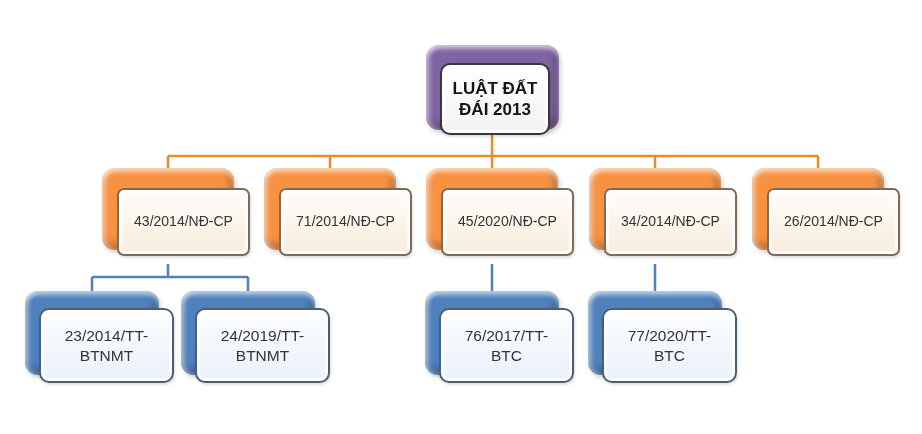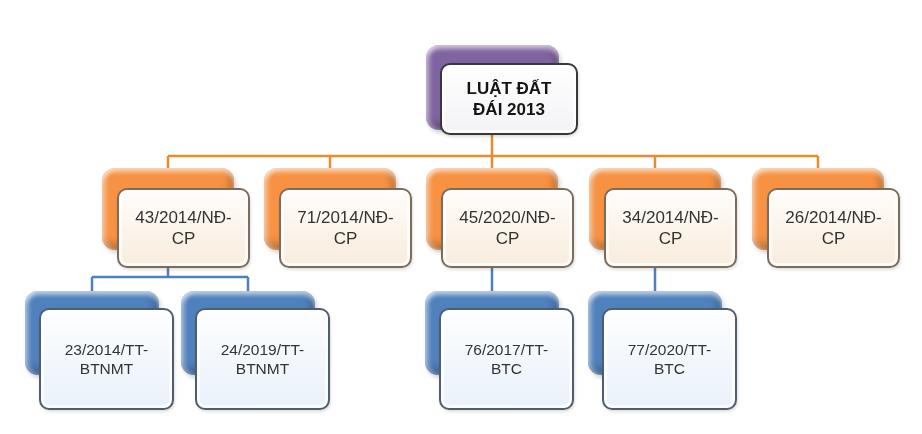--- a/index.html
+++ b/index.html
@@ -37,33 +37,33 @@
     align-items: center;
     justify-content: center;
     text-align: center;
     padding: 4px 9px;
     box-shadow: inset 0 0 0 3px rgba(255,255,255,.75), 1px 2px 3px rgba(0,0,0,.12);
     line-height: 1.25;
   }
 
   
   .lv1 .back  { left: 0; top: 0; width: 133px; height: 85px; background: var(--root-back, #8064a2); }
-  .lv1 .front { left: 14px; top: 18px; width: 138px; height: 72px;
+  .lv1 .front { left: 14px; top: 18px; width: 110px; height: 72px;
                 background: linear-gradient(180deg, #ffffff 0%, #f3f2f5 100%);
                 border-color: #383838; font-weight: bold; font-size: 17px; color: #141414; }
 
   
   .lv2 .back  { left: 0; top: 0; width: 132px; height: 82px; background: var(--decree-back, #f79243); }
-  .lv2 .front { left: 15px; top: 20px; width: 133px; height: 80px;
+  .lv2 .front { left: 15px; top: 20px; width: 133px; height: 68px;
                 background: linear-gradient(180deg, #fffdfa 0%, #f8ecdd 100%);
-                border-color: #7d6c59; font-size: 17px; color: #333333; }
+                border-color: #7d6c59; font-size: 14px; color: #333333; border-radius: 7px; }
 
   
   .lv3 .back  { left: 0; top: 0; width: 134px; height: 84px; background: var(--circular-back, #4f81bd); }
-  .lv3 .front { left: 14px; top: 17px; width: 135px; height: 102px;
+  .lv3 .front { left: 14px; top: 17px; width: 135px; height: 75px;
                 background: linear-gradient(180deg, #fdfeff 0%, #e9f1fa 100%);
                 border-color: #4e5e70; font-size: 15.5px; color: #333333; }
 </style>
 </head>
 <body>
 
 <div class="canvas">
 
   <svg class="connectors" width="922" height="434" viewBox="0 0 922 434">
     <path class="c-orange" d="M492 131 V156 M168 156 H818 M168 156 V174 M330 156 V174 M492 156 V174 M655 156 V174 M818 156 V174"></path>

